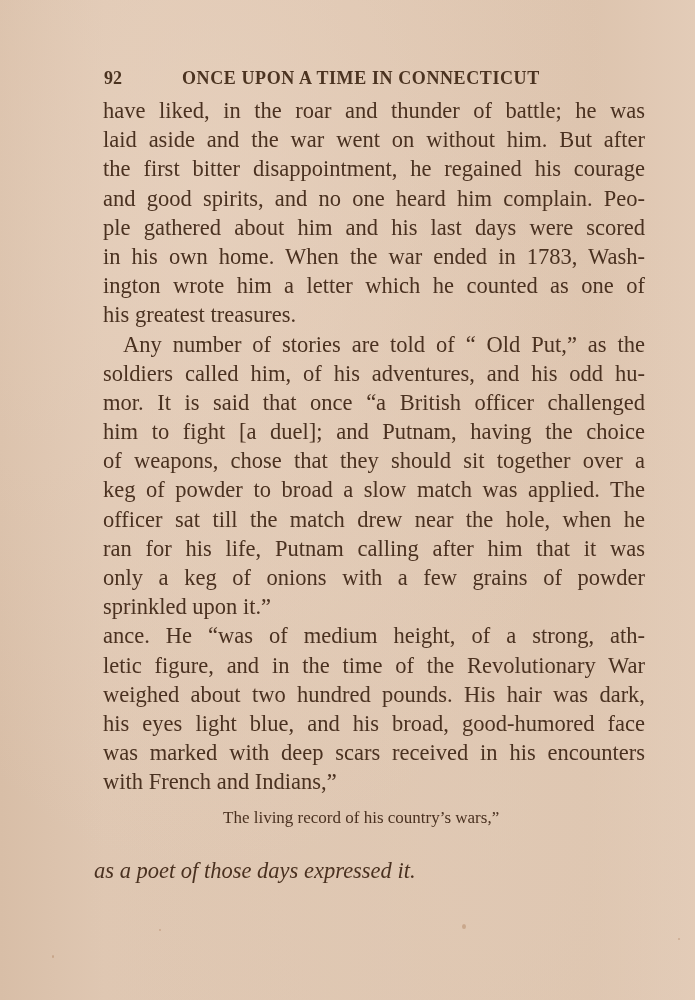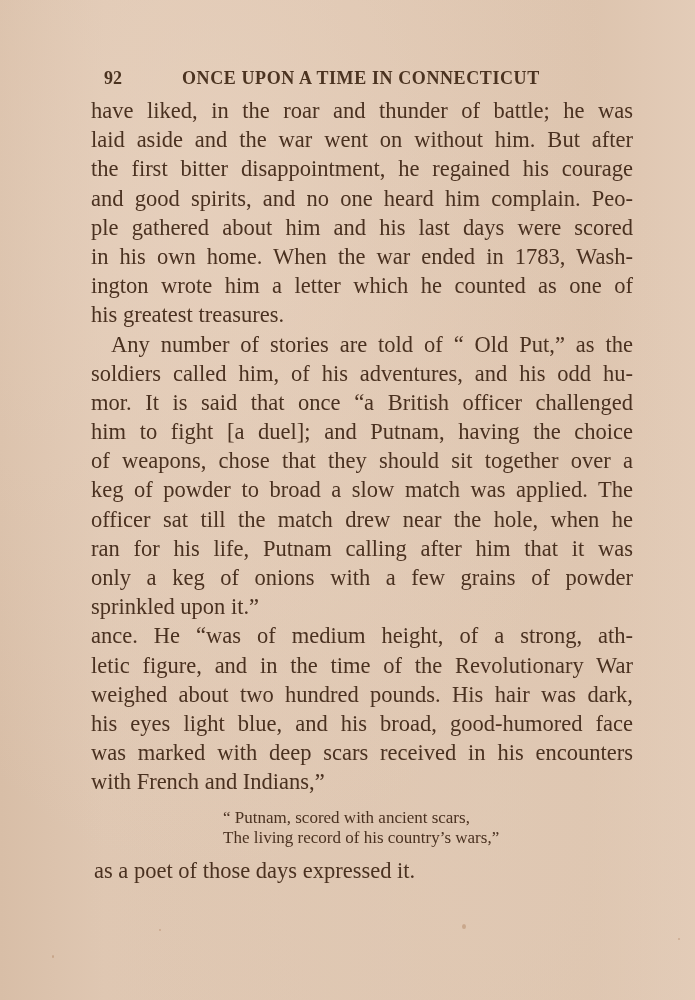--- a/index.html
+++ b/index.html
@@ -45,21 +45,21 @@
       position: absolute;
       left: 78px;
       top: 0;
       font-size: 18px;
       letter-spacing: 0.6px;
       color: #4b3320;
       font-weight: bold;
     }
     .body-text {
       position: absolute;
-      left: 91px;
+      left: 103px;
       top: 96px;
       width: 542px;
     }
     .line {
       height: 29.2px;
       line-height: 29.2px;
       font-family: "Liberation Serif", "DejaVu Serif", serif;
       font-size: 22.5px;
       white-space: nowrap;
       text-align: justify;
@@ -87,20 +87,21 @@
       color: #4a3120;
     }
     .verse-line.second {
       padding-left: 0px;
     }
     .after-verse {
       position: absolute;
       left: 94px;
       top: 856px;
       width: 542px;
+      font-style: italic;
     }
     .speck {
       position: absolute;
       border-radius: 50%;
       background: rgba(160,110,70,0.35);
     }
   </style>
 </head>
 <body>
 
@@ -141,21 +142,20 @@
       <div class="line">ance.  He “was of medium height, of a strong, ath-</div>
       <div class="line">letic figure, and in the time of the Revolutionary War</div>
       <div class="line">weighed about two hundred pounds.  His hair was dark,</div>
       <div class="line">his eyes light blue, and his broad, good-humored face</div>
       <div class="line">was marked with deep scars received in his encounters</div>
       <div class="line last">with French and Indians,”</div>
     </div>
   </div>
 
   <div class="verse">
-    <div class="verse-line">“ Putnam, scored with ancient scars,</div>
     <div class="verse-line second">The living record of his country’s wars,”</div>
   </div>
 
   <div class="after-verse">
     <div class="line last">as a poet of those days expressed it.</div>
   </div>
 
   <span class="speck" style="left:52px;top:955px;width:2px;height:3px;"></span>
   <span class="speck" style="left:159px;top:929px;width:2px;height:2px;"></span>
   <span class="speck" style="left:462px;top:924px;width:4px;height:5px;"></span>

